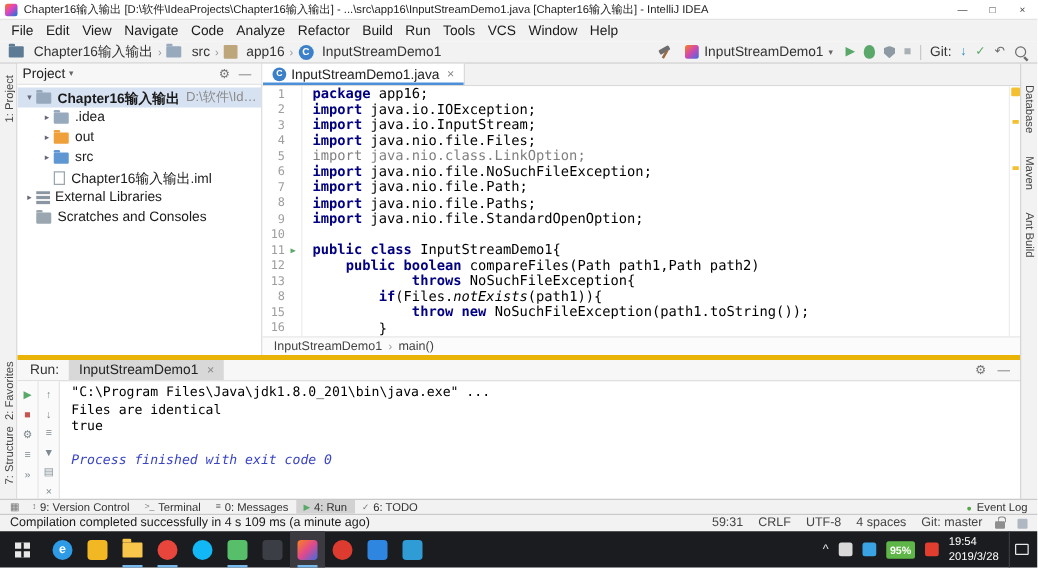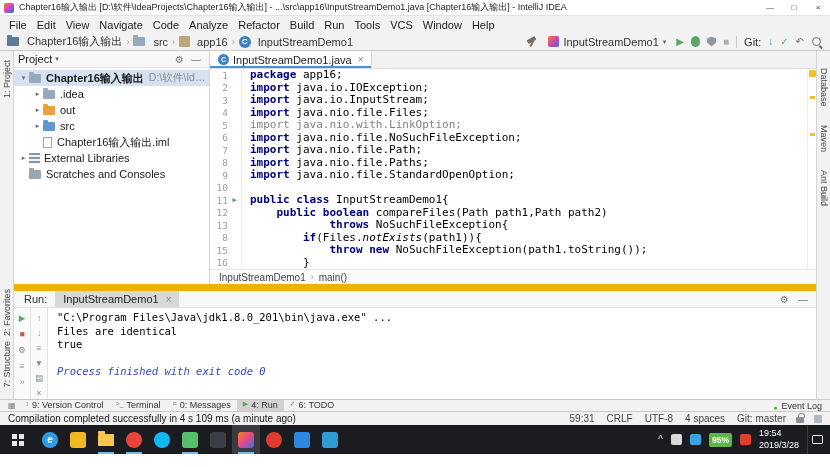--- a/index.html
+++ b/index.html
@@ -126,21 +126,21 @@
   .stripe { width:9px; flex:none; border-left:1px solid #EDEDED; position:relative; }
   .stripe-top { position:absolute; top:1px; left:1px; width:7px; height:7px;
     background:#F3C032; border-radius:1px; }
   .stripe-mark { position:absolute; left:2px; width:5px; height:3px; background:#F3C032; }
   .m1 { top:27px; } .m2 { top:64px; }
   .ed-bc { height:15px; border-top:1px solid #E8E8E8; background:#FBFBFB; display:flex;
     align-items:center; gap:5px; padding:0 9px; }
   .ebc-item { font-size:10px; color:#444; }
 
   
-  .run-panel { height:115px; border-top:7px solid #eab308; display:flex;
+  .run-panel { height:115px; border-top:4px solid #eab308; display:flex;
     flex-direction:column; background:#fff; }
   .run-header { height:17px; background:#F7F7F7; border-bottom:1px solid #E0E0E0;
     display:flex; align-items:center; }
   .run-label { font-size:11px; color:#333; margin:0 8px 0 10px; }
   .run-tab { background:#D8D8D8; height:100%; display:flex; align-items:center; gap:5px;
     padding:0 8px; font-size:11px; color:#222; }
   .rh-icons { margin-left:auto; display:flex; gap:9px; padding-right:8px; color:#777;
     font-size:10px; }
   .run-body { flex:1; display:flex; min-height:0; }
   .run-tools { width:17px; flex:none; background:#FAFAFA; border-right:1px solid #E4E4E4;
@@ -151,21 +151,21 @@
     font-family:"DejaVu Sans Mono","Liberation Mono",monospace; }
   .con-line { font-size:10.5px; line-height:13.5px; white-space:pre; }
   .con-plain { color:#000; }
   .con-system { color:#3A45C4;font-style:italic; }
 
   
   .twbar { height:12px; background:#F2F2F2; border-top:1px solid #C9C9C9; display:flex;
     align-items:center; padding:0 4px; }
   .tw-switch { font-size:8px; color:#777; padding:0 4px; }
   .tw-items { display:flex; height:100%; }
-  .twb { display:flex; align-items:flex-start; gap:3px; padding:0 6px; font-size:9px;
+  .twb { display:flex; align-items:center; gap:3px; padding:0 6px; font-size:9px;
     color:#333; height:100%; }
   .twb.active { background:#D2D2D2; }
   .twb-ic { font-size:7px; color:#777; }
   .twb-ic.green { color:#59A869; }
   .event-log { margin-left:auto; display:flex; align-items:flex-end; gap:4px; font-size:9px;
     color:#333; padding-right:4px; }
   .ev-dot { color:#57A64A; font-size:7px; }
 
   
   .statusbar { height:14px; background:#F2F2F2; border-top:1px solid #C9C9C9; display:flex;
@@ -430,21 +430,21 @@
                 <div class="gutter-line">
                   <span class="lnum">17</span>
                   <span class="gmark"></span>
                 </div>
               </div>
             <div class="code">
                 <div class="code-line"><span class="tok-kw">package</span><span class="tok-p"> app16;</span></div>
                 <div class="code-line"><span class="tok-kw">import</span><span class="tok-p"> java.io.IOException;</span></div>
                 <div class="code-line"><span class="tok-kw">import</span><span class="tok-p"> java.io.InputStream;</span></div>
                 <div class="code-line"><span class="tok-kw">import</span><span class="tok-p"> java.nio.file.Files;</span></div>
-                <div class="code-line"><span class="tok-gr">import java.nio.with.LinkOption;</span></div>
+                <div class="code-line"><span class="tok-gr">import java.nio.class.LinkOption;</span></div>
                 <div class="code-line"><span class="tok-kw">import</span><span class="tok-p"> java.nio.file.NoSuchFileException;</span></div>
                 <div class="code-line"><span class="tok-kw">import</span><span class="tok-p"> java.nio.file.Path;</span></div>
                 <div class="code-line"><span class="tok-kw">import</span><span class="tok-p"> java.nio.file.Paths;</span></div>
                 <div class="code-line"><span class="tok-kw">import</span><span class="tok-p"> java.nio.file.StandardOpenOption;</span></div>
                 <div class="code-line">&nbsp;</div>
                 <div class="code-line"><span class="tok-kw">public class</span><span class="tok-p"> InputStreamDemo1{</span></div>
                 <div class="code-line"><span class="tok-p">    </span><span class="tok-kw">public boolean</span><span class="tok-p"> compareFiles(Path path1,Path path2)</span></div>
                 <div class="code-line"><span class="tok-p">            </span><span class="tok-kw">throws</span><span class="tok-p"> NoSuchFileException{</span></div>
                 <div class="code-line"><span class="tok-p">        </span><span class="tok-kw">if</span><span class="tok-p">(Files.</span><span class="tok-sm">notExists</span><span class="tok-p">(path1)){</span></div>
                 <div class="code-line"><span class="tok-p">            </span><span class="tok-kw">throw new</span><span class="tok-p"> NoSuchFileException(path1.toString());</span></div>

